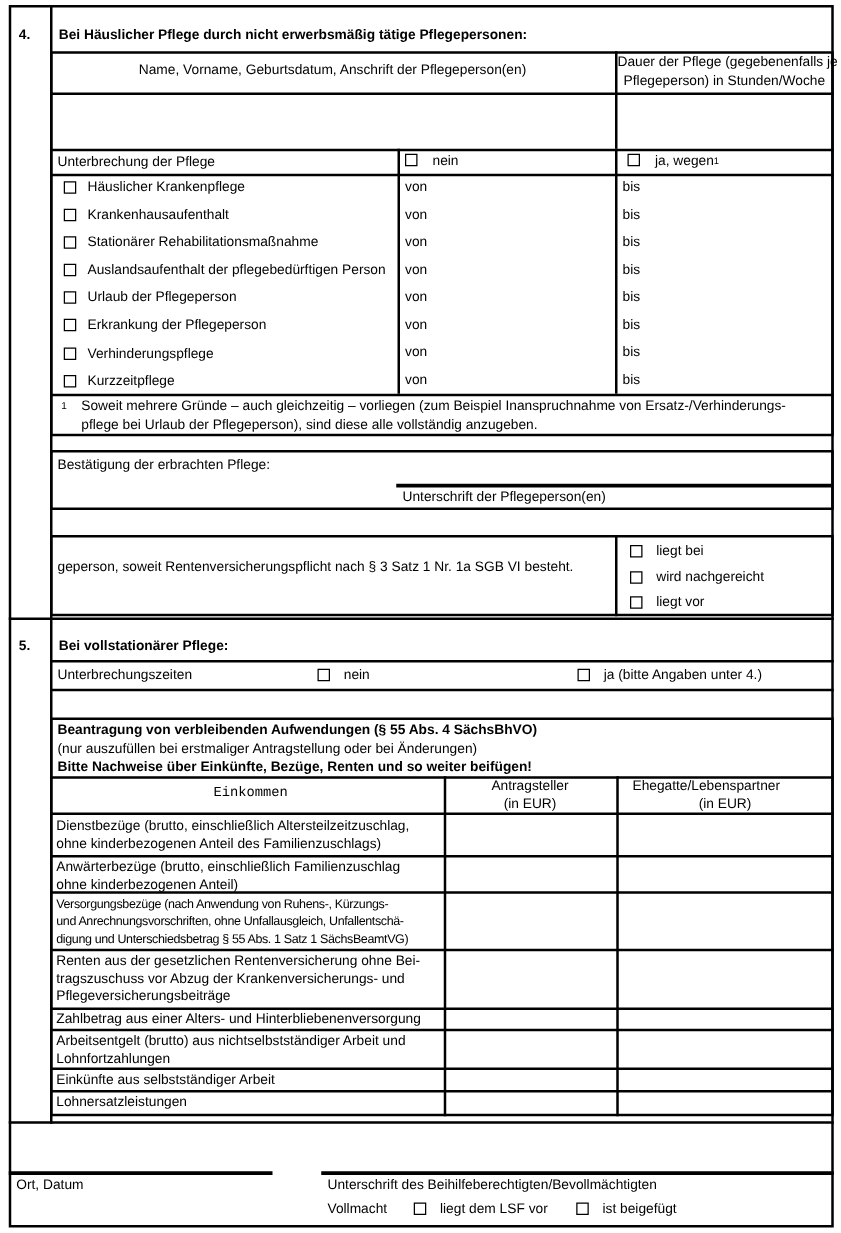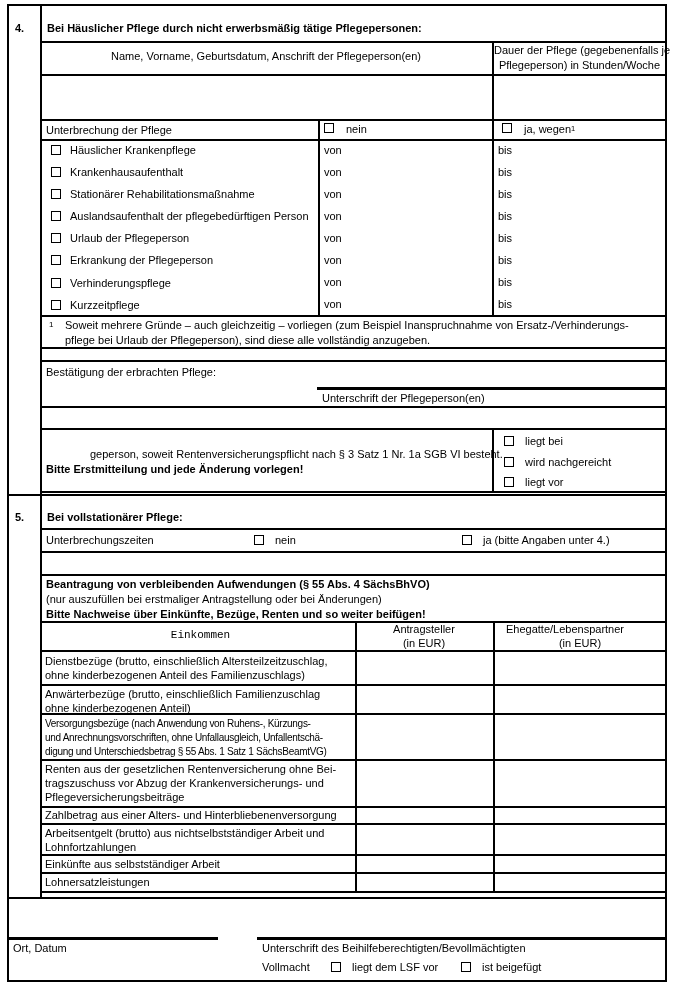--- a/index.html
+++ b/index.html
@@ -134,22 +134,21 @@
   <div class="t" style="left:65px;top:334px;">pflege bei Urlaub der Pflegeperson), sind diese alle vollständig anzugeben.</div>
 
   <div class="box" style="left:40px;top:360px;width:627px;height:48px;"></div>
   <div class="t" style="left:46px;top:366px;">Bestätigung der erbrachten Pflege:</div>
   <div class="cell" style="left: 319px; top: 363px; width: 344px; height: 22px; position: absolute;"></div>
   <div class="sig" style="left:317px;top:387px;width:348px;"></div>
   <div class="t" style="left:322px;top:392px;">Unterschrift der Pflegeperson(en)</div>
 
   <div class="box" style="left:40px;top:428px;width:627px;height:65px;"></div>
   <div class="vl" style="left:492px;top:428px;height:65px;"></div>
-  <div class="t" style="left:46px;top:448px;margin-left:44px;">geperson, soweit Rentenversicherungspflicht nach § 3 Satz 1 Nr. 1a SGB VI besteht.</div>
-  <div class="t b" style="left:46px;top:463px;">Bitte Erstmitteilung und jede Änderung vorlegen!</div>
+  <div class="t" style="left:46px;top:448px;">geperson, soweit Rentenversicherungspflicht nach § 3 Satz 1 Nr. 1a SGB VI besteht.</div>
   <span class="cb" style="left:504px;top:436px;"></span>
   <div class="t" style="left:525px;top:435px;">liegt bei</div>
   <span class="cb" style="left:504px;top:457px;"></span>
   <div class="t" style="left:525px;top:456px;">wird nachgereicht</div>
   <span class="cb" style="left:504px;top:477px;"></span>
   <div class="t" style="left:525px;top:476px;">liegt vor</div>
 
   <div class="t b" style="left:15px;top:511px;">5.</div>
   <div class="t b" style="left:47px;top:511px;">Bei vollstationärer Pflege:</div>
   <div class="hl" style="left:40px;top:528px;width:627px;"></div>

